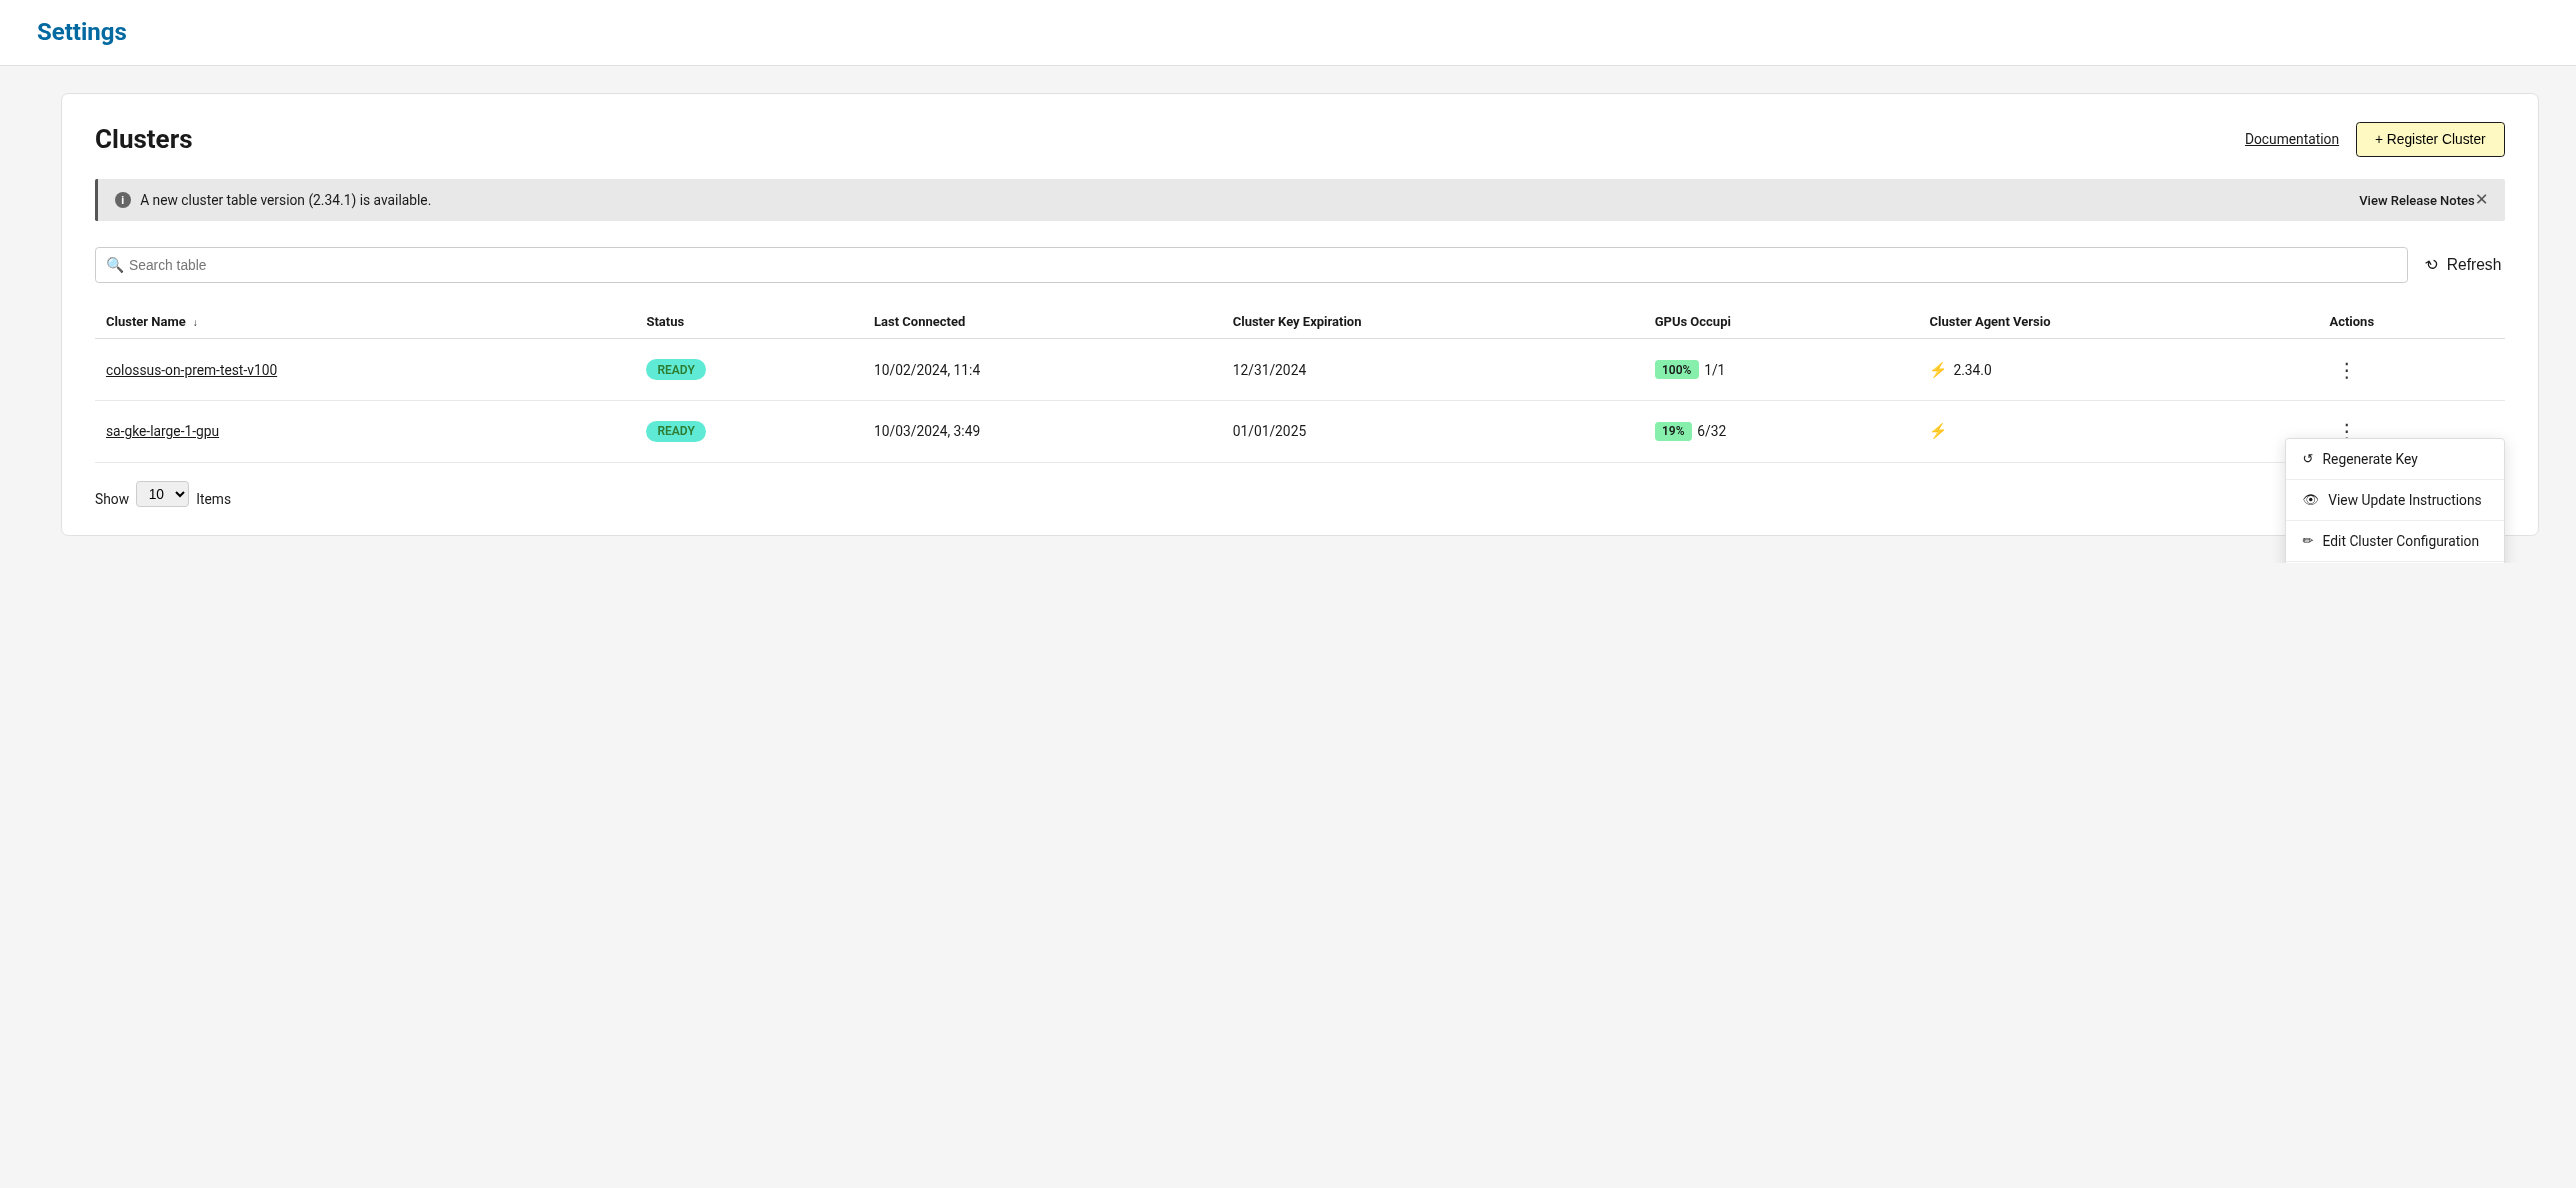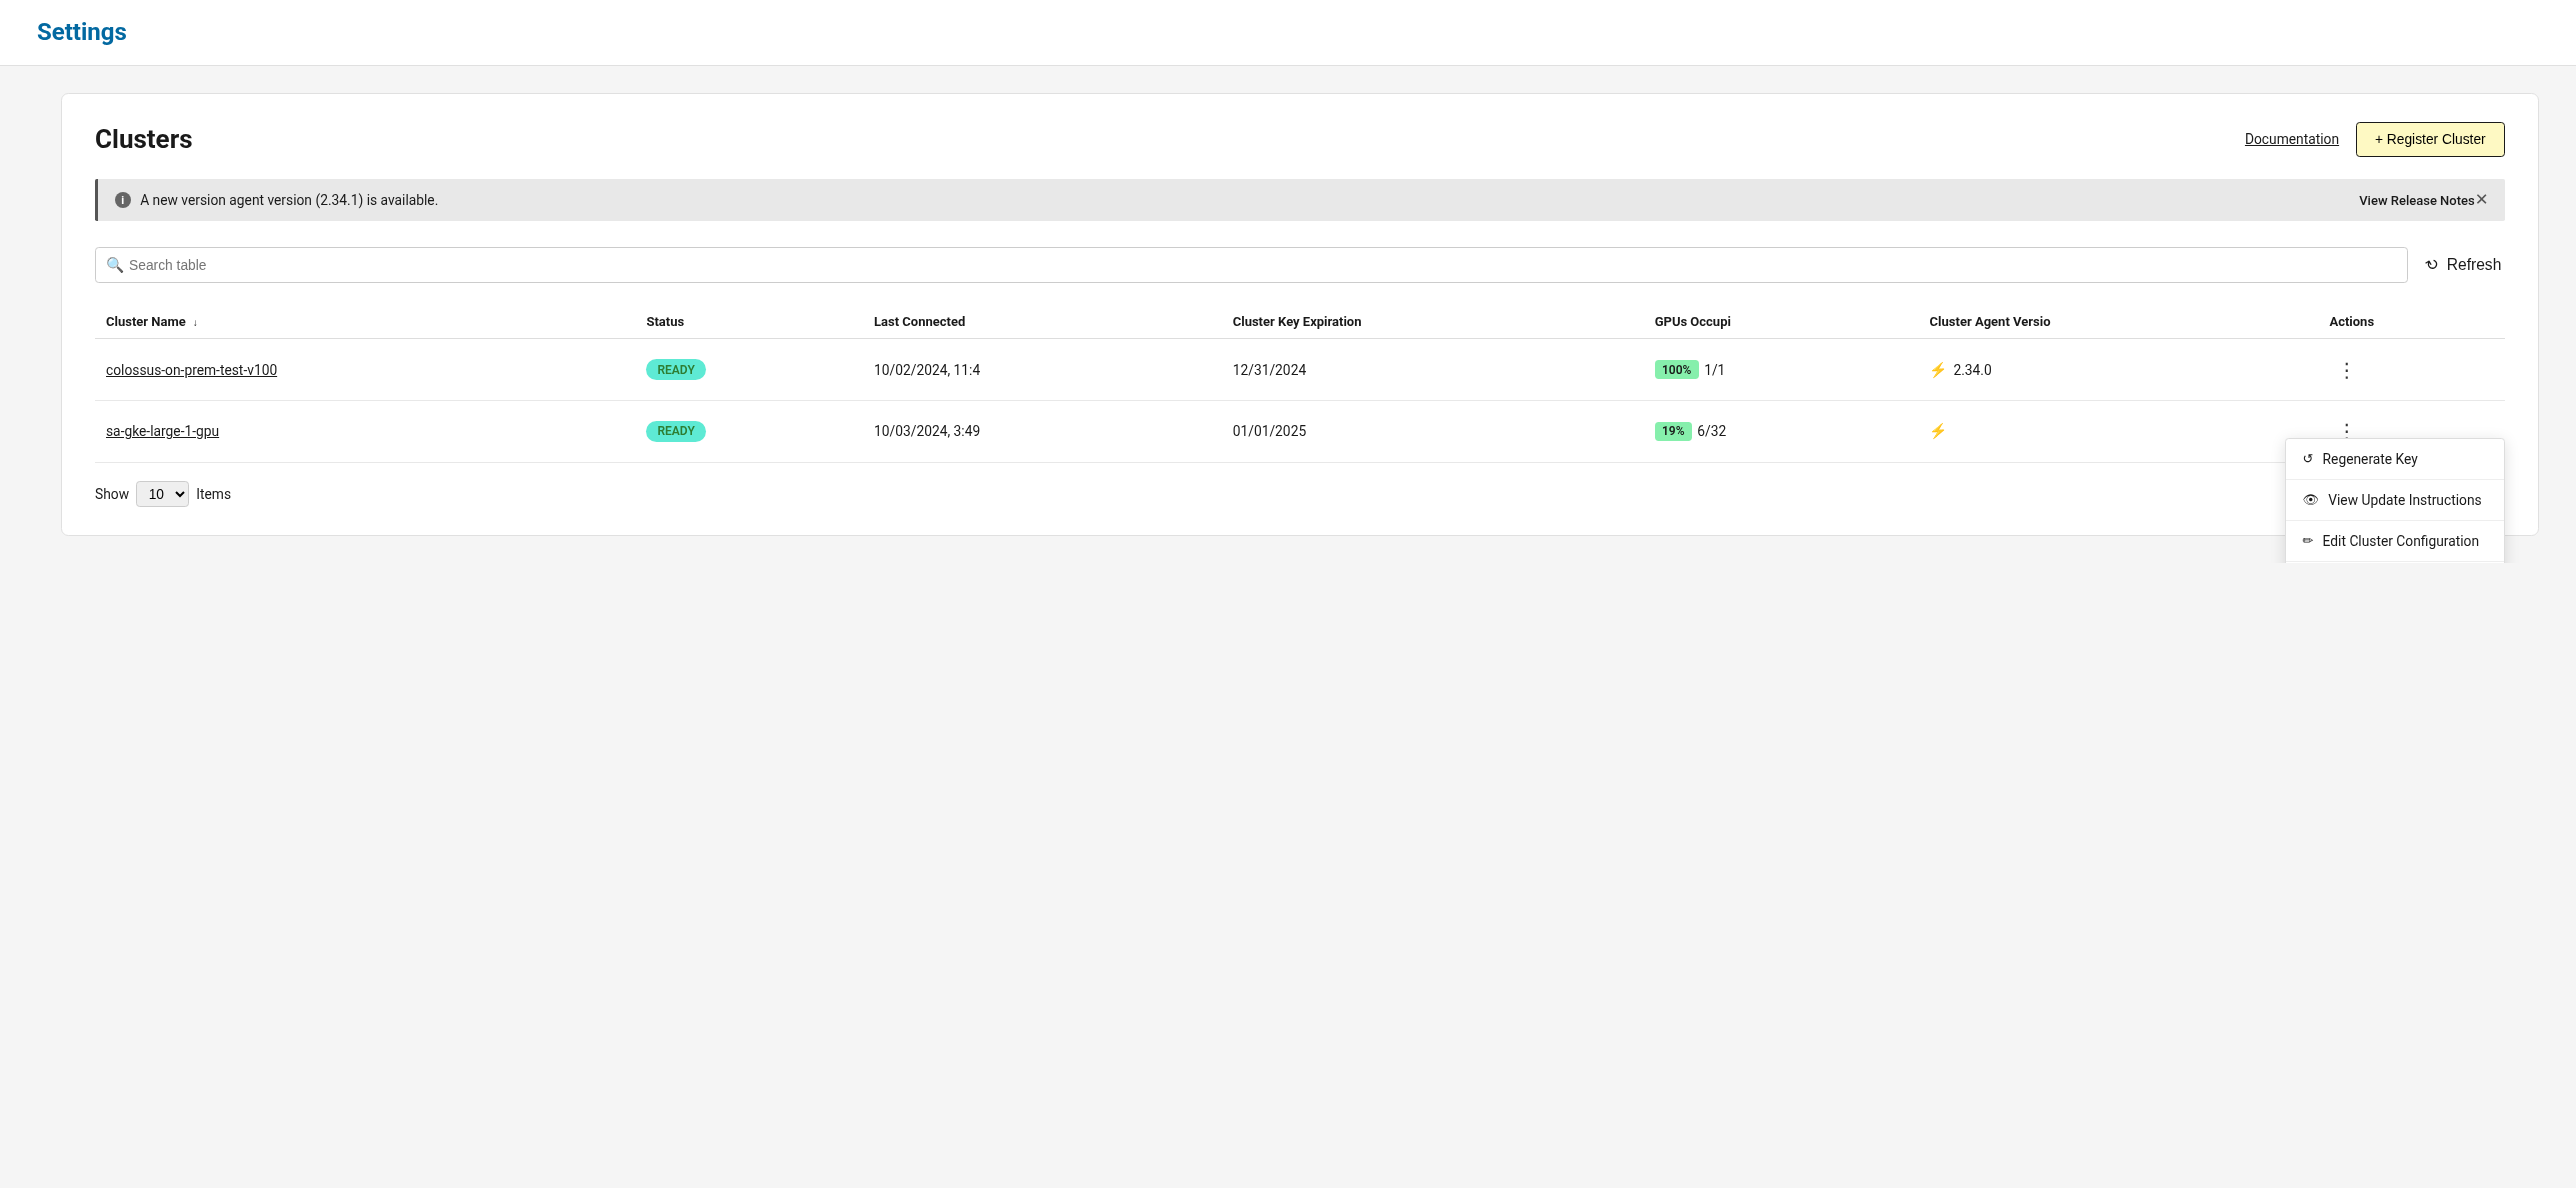--- a/index.html
+++ b/index.html
@@ -217,21 +217,21 @@
       position: relative;
     }
     .footer-bar {
       display: flex;
       align-items: center;
       justify-content: space-between;
       padding-top: 18.3px;
     }
     .show-items {
       display: flex;
-      align-items: center;
+      align-items: flex-end;
       gap: 7.3px;
       font-size: 13.8px;
     }
     .show-select {
       border: 0.9px solid #ccc;
       padding: 3.7px 7.3px;
       font-size: 13.8px;
       border-radius: 3.7px;
       cursor: pointer;
     }
@@ -315,21 +315,21 @@
       <span class="card-title">Clusters</span>
       <div class="card-actions">
         <a class="doc-link">Documentation</a>
         <button class="register-btn">+ Register Cluster</button>
       </div>
     </div>
 
     <div class="alert-banner">
       <div class="alert-left">
         <span class="info-icon">i</span>
-        <span>A new version agent version (2.34.1) is available.</span>
+        <span>A new cluster table version (2.34.1) is available.</span>
       </div>
       <div class="alert-right">
         <a class="view-notes-link">View Release Notes</a>
         <span class="close-icon">✕</span>
       </div>
     </div>
 
     <div class="toolbar">
       <div class="search-wrap">
         <span class="search-icon-inner">🔍</span>

